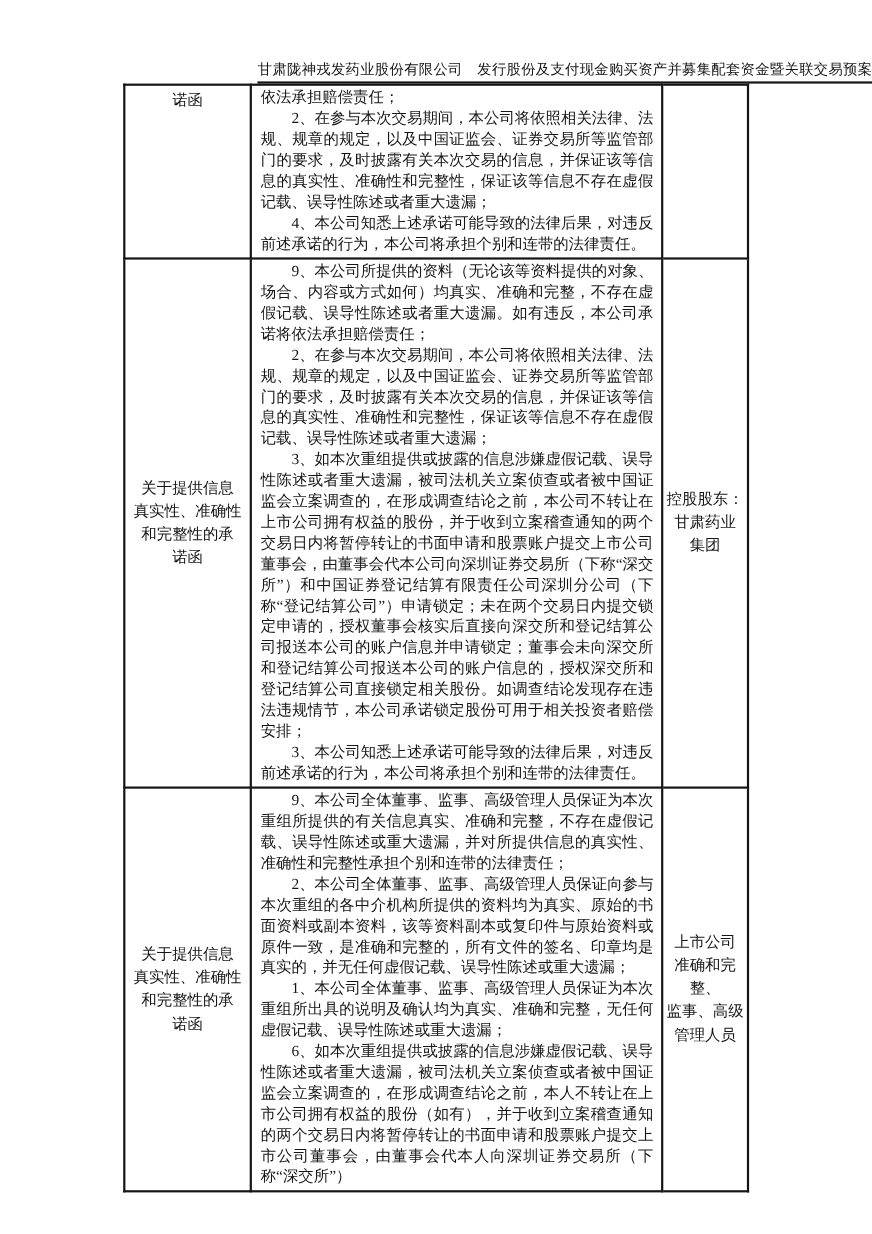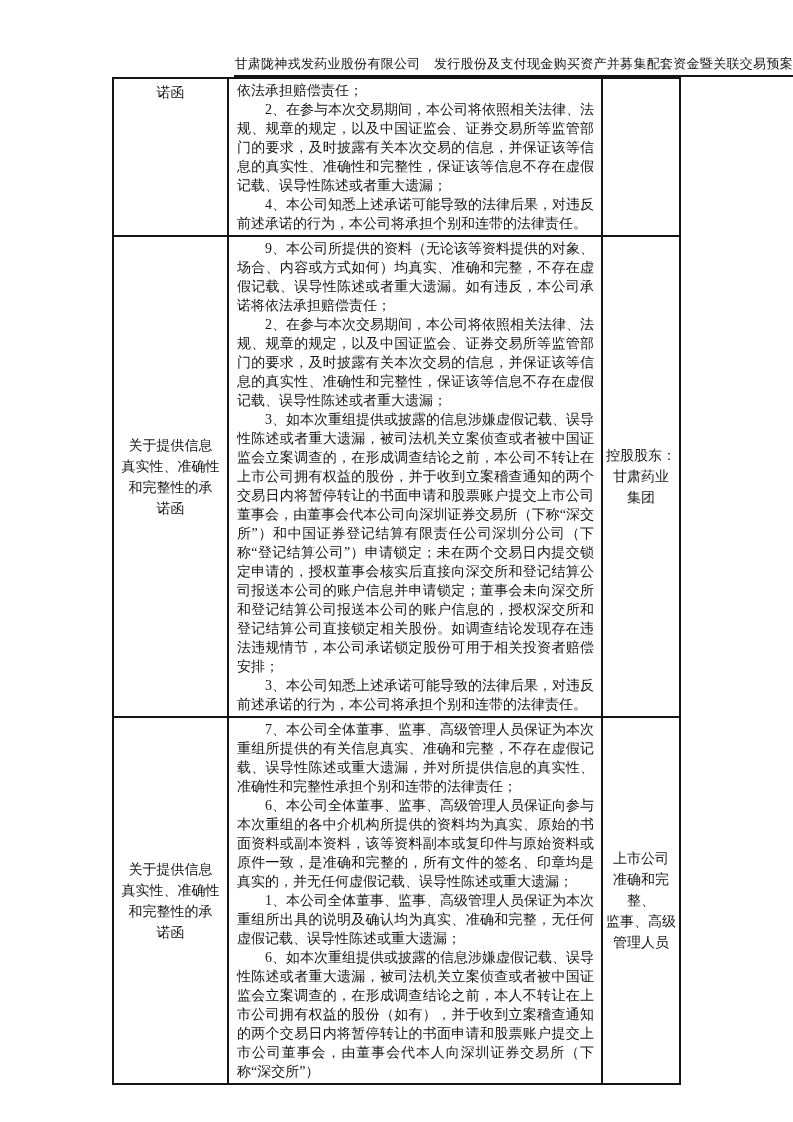--- a/index.html
+++ b/index.html
@@ -119,22 +119,22 @@
 甘肃药业
 集团</td>
       </tr>
 
       <tr class="row-2">
         <td class="name-cell">关于提供信息
 真实性、准确性
 和完整性的承
 诺函</td>
         <td class="content-cell">
-          <p>7、本公司全体董事、监事、高级管理人员保证为本次重组所提供的有关信息真实、准确和完整，不存在虚假记载、误导性陈述或重大遗漏，并对所提供信息的真实性、准确性和完整性承担个别和连带的法律责任；</p>
-          <p>6、本公司全体董事、监事、高级管理人员保证向参与本次重组的各中介机构所提供的资料均为真实、原始的书面资料或副本资料，该等资料副本或复印件与原始资料或原件一致，是准确和完整的，所有文件的签名、印章均是真实的，并无任何虚假记载、误导性陈述或重大遗漏；</p>
+          <p>9、本公司全体董事、监事、高级管理人员保证为本次重组所提供的有关信息真实、准确和完整，不存在虚假记载、误导性陈述或重大遗漏，并对所提供信息的真实性、准确性和完整性承担个别和连带的法律责任；</p>
+          <p>2、本公司全体董事、监事、高级管理人员保证向参与本次重组的各中介机构所提供的资料均为真实、原始的书面资料或副本资料，该等资料副本或复印件与原始资料或原件一致，是准确和完整的，所有文件的签名、印章均是真实的，并无任何虚假记载、误导性陈述或重大遗漏；</p>
           <p>1、本公司全体董事、监事、高级管理人员保证为本次重组所出具的说明及确认均为真实、准确和完整，无任何虚假记载、误导性陈述或重大遗漏；</p>
           <p>6、如本次重组提供或披露的信息涉嫌虚假记载、误导性陈述或者重大遗漏，被司法机关立案侦查或者被中国证监会立案调查的，在形成调查结论之前，本人不转让在上市公司拥有权益的股份（如有），并于收到立案稽查通知的两个交易日内将暂停转让的书面申请和股票账户提交上市公司董事会，由董事会代本人向深圳证券交易所（下称“深交所”）</p>
         </td>
         <td class="party-cell">上市公司
 准确和完整、
 监事、高级
 管理人员</td>
       </tr>
 
     </tbody>

